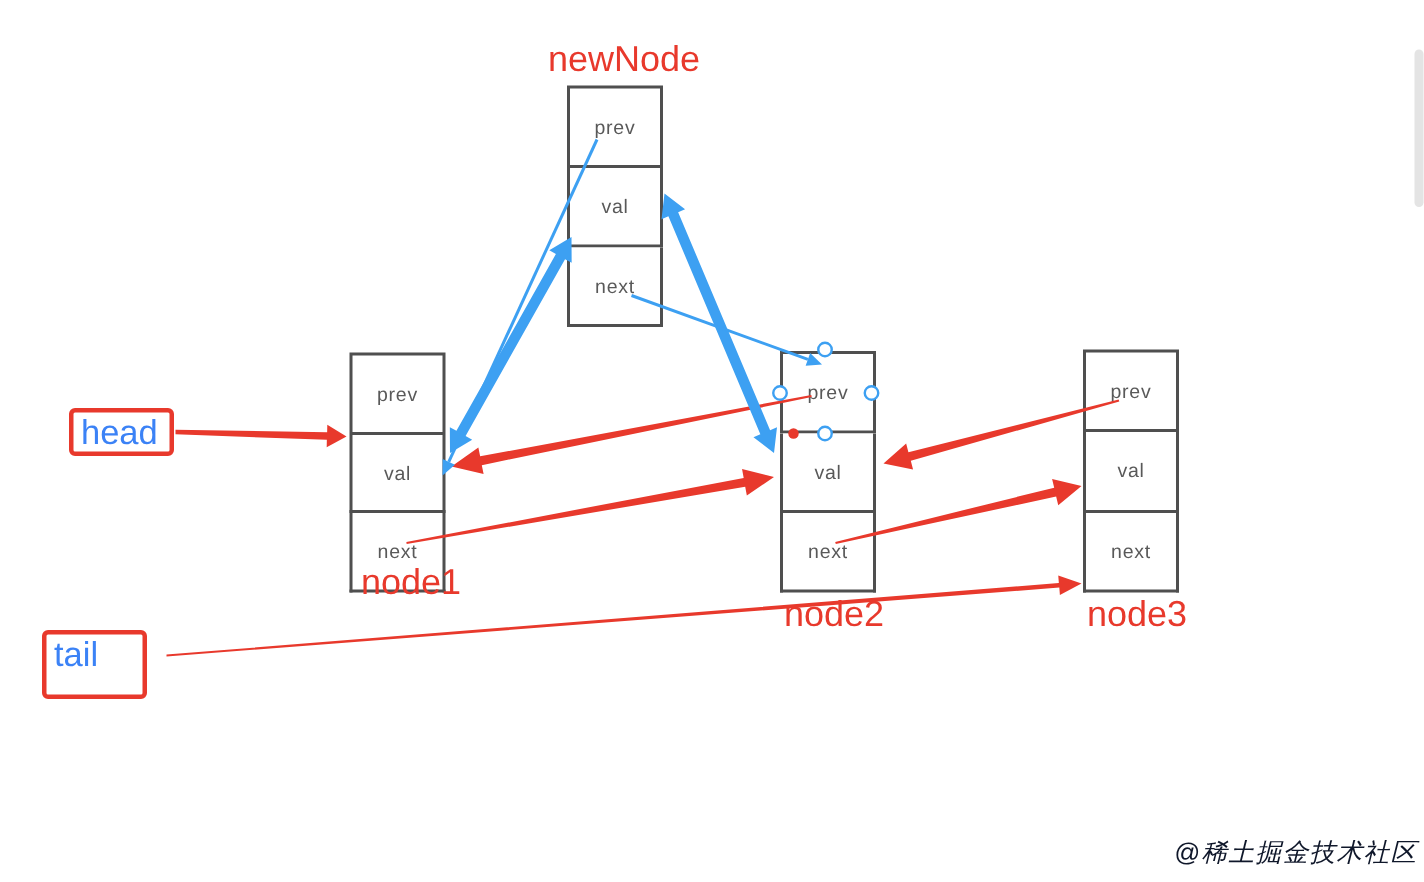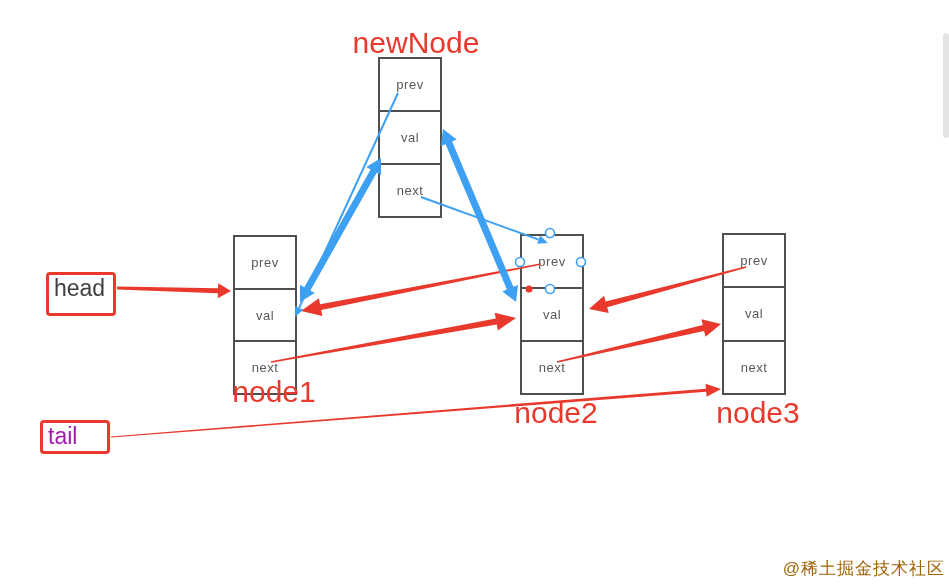--- a/index.html
+++ b/index.html
@@ -9,21 +9,21 @@
   }
   .node-box{position:absolute;display:flex;flex-direction:column;z-index:1;}
   .node-cell{
     flex:1;border:2px solid #4f4f4f;border-top:none;background:#ffffff;
     display:flex;align-items:center;justify-content:center;
     font-size:13px;color:#595959;letter-spacing:0.5px;
   }
   .node-cell:first-child{border-top:2px solid #4f4f4f;}
   .node-label{
     position:absolute;z-index:2;transform:translateX(-50%);
-    font-size:30px;white-space:nowrap;line-height:1.05;
+    font-size:24px;white-space:nowrap;line-height:1.05;
   }
   .pointer-box{
     position:absolute;z-index:2;box-sizing:border-box;
     border:3px solid;border-radius:4px;background:transparent;
     font-size:23px;line-height:1.05;padding:1px 4px 2px 5px;white-space:nowrap;
   }
   #arrow-layer{position:absolute;left:0;top:0;z-index:5;pointer-events:none;}
   #arrow-layer *{pointer-events:auto;}
   .scrollbar-thumb{
     position:absolute;z-index:6;border-radius:3px;
@@ -74,19 +74,19 @@
       <div class="node-cell">val</div>
       <div class="node-cell">next</div>
     </div>
     <div class="node-label" style="left: 556px; top: 397px; color: rgb(232, 57, 44);">node2</div>
     <div class="node-box" style="left: 722px; top: 233px; width: 64px; height: 162px;">
       <div class="node-cell">prev</div>
       <div class="node-cell">val</div>
       <div class="node-cell">next</div>
     </div>
     <div class="node-label" style="left: 758px; top: 397px; color: rgb(232, 57, 44);">node3</div>
-    <div class="pointer-box" style="left: 46px; top: 272px; min-width: 70px; height: 44px; border-color: rgb(232, 57, 44); color: #404040;">head</div>
-    <div class="pointer-box" style="left: 40px; top: 420px; min-width: 70px; height: 34px; border-color: rgb(232, 57, 44); color: #a21caf;">tail</div>
+    <div class="pointer-box" style="left: 46px; top: 272px; min-width: 70px; height: 32px; border-color: rgb(232, 57, 44); color: #3b82f6;">head</div>
+    <div class="pointer-box" style="left: 28px; top: 420px; min-width: 70px; height: 46px; border-color: rgb(232, 57, 44); color: #3b82f6;">tail</div>
   </div>
 
 <div class="scrollbar-thumb" style="left: 943px; top: 33px; width: 6px; height: 105px; background: rgb(228, 228, 228);"></div>
 
-<div class="watermark" style="color: #a16207;">@稀土掘金技术社区</div>
+<div class="watermark" style="color: #0f172a; font-style: italic;">@稀土掘金技术社区</div>
 
 </body></html>

